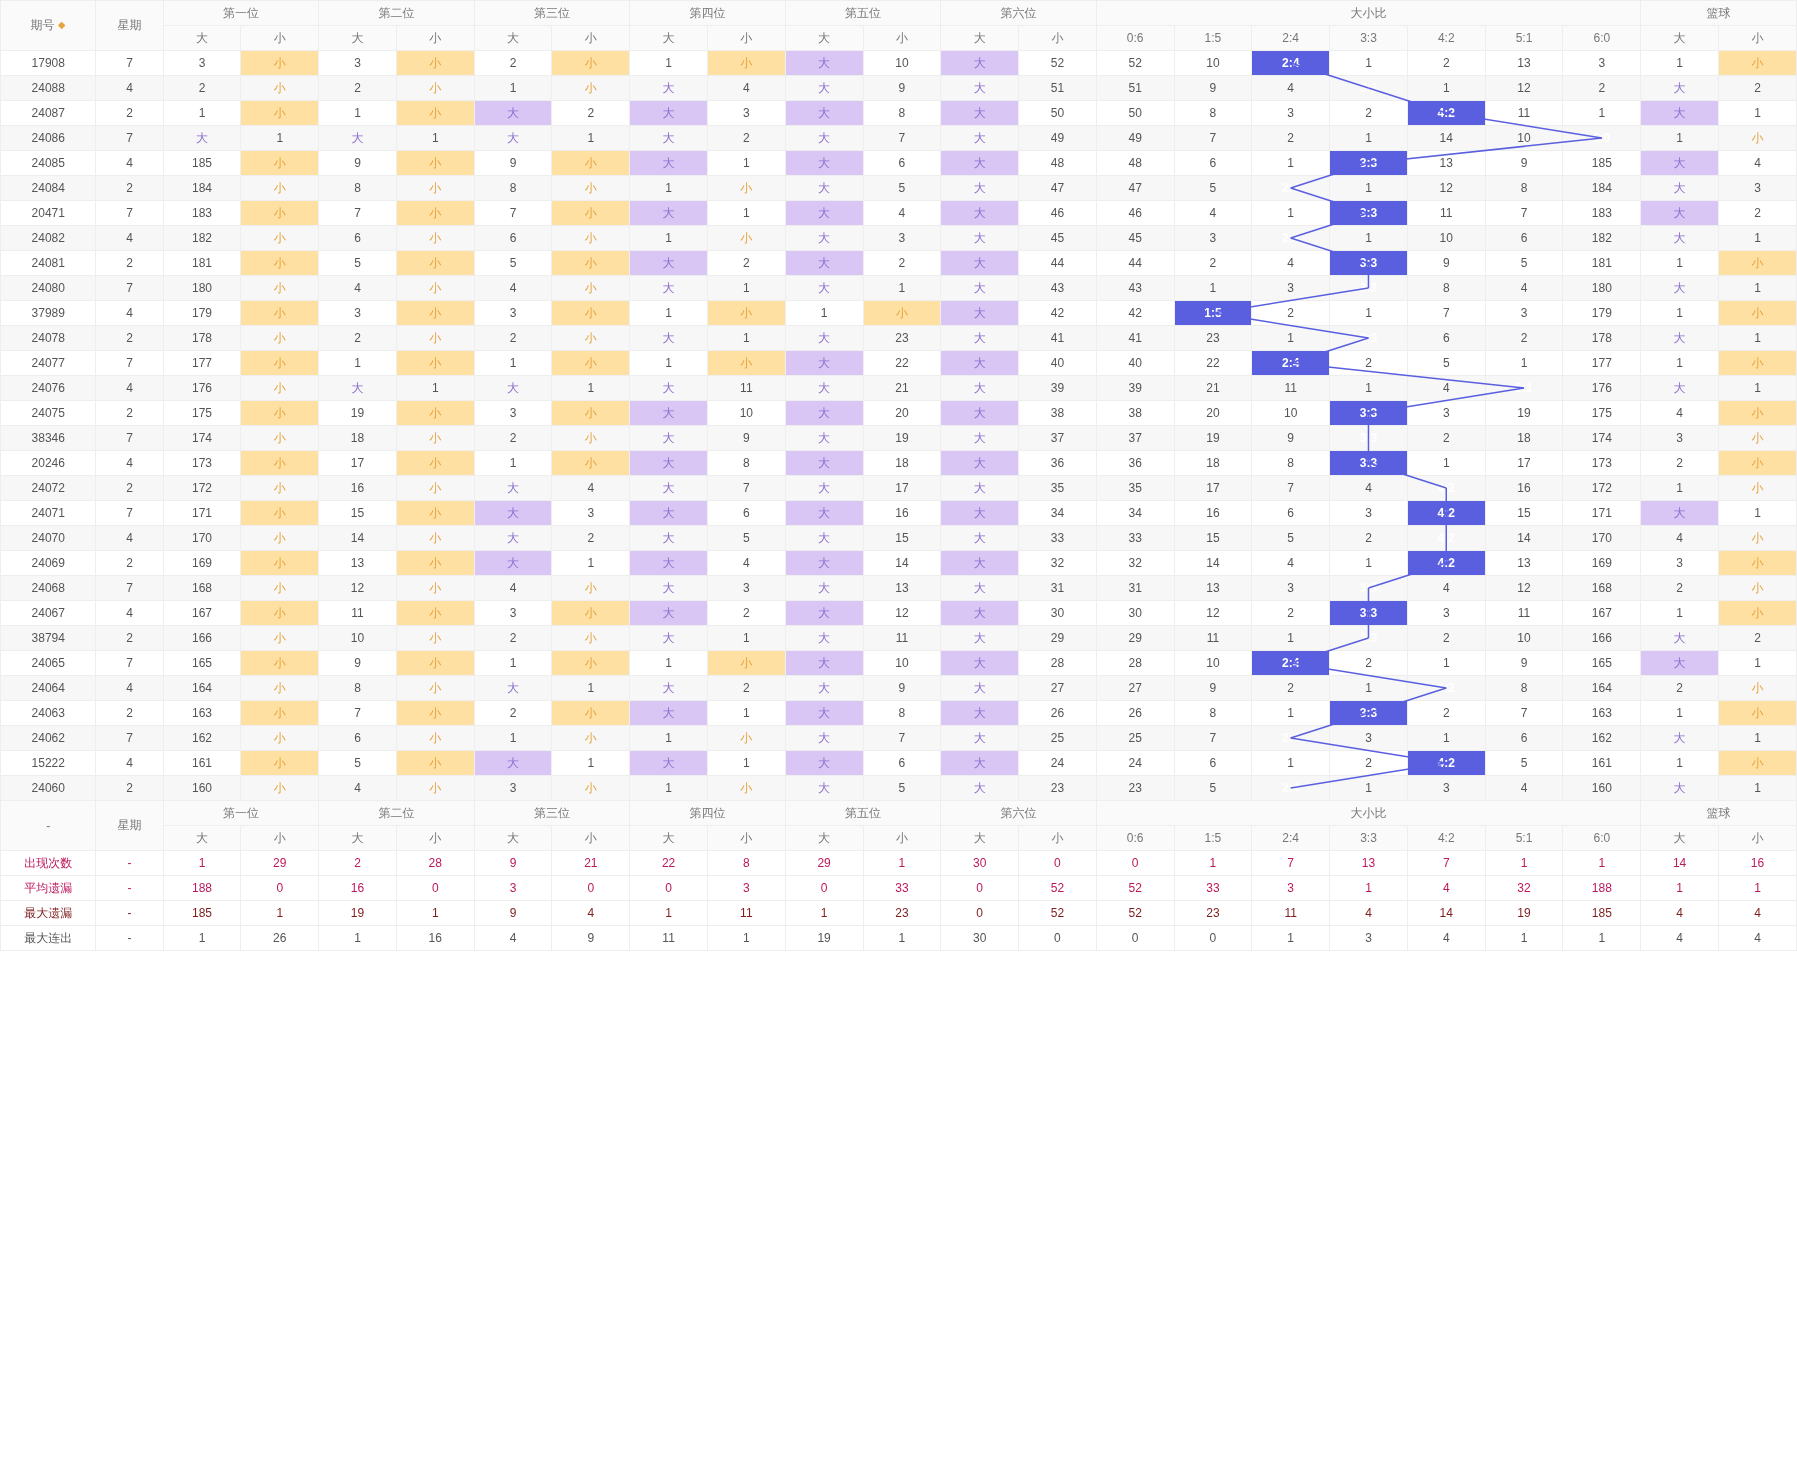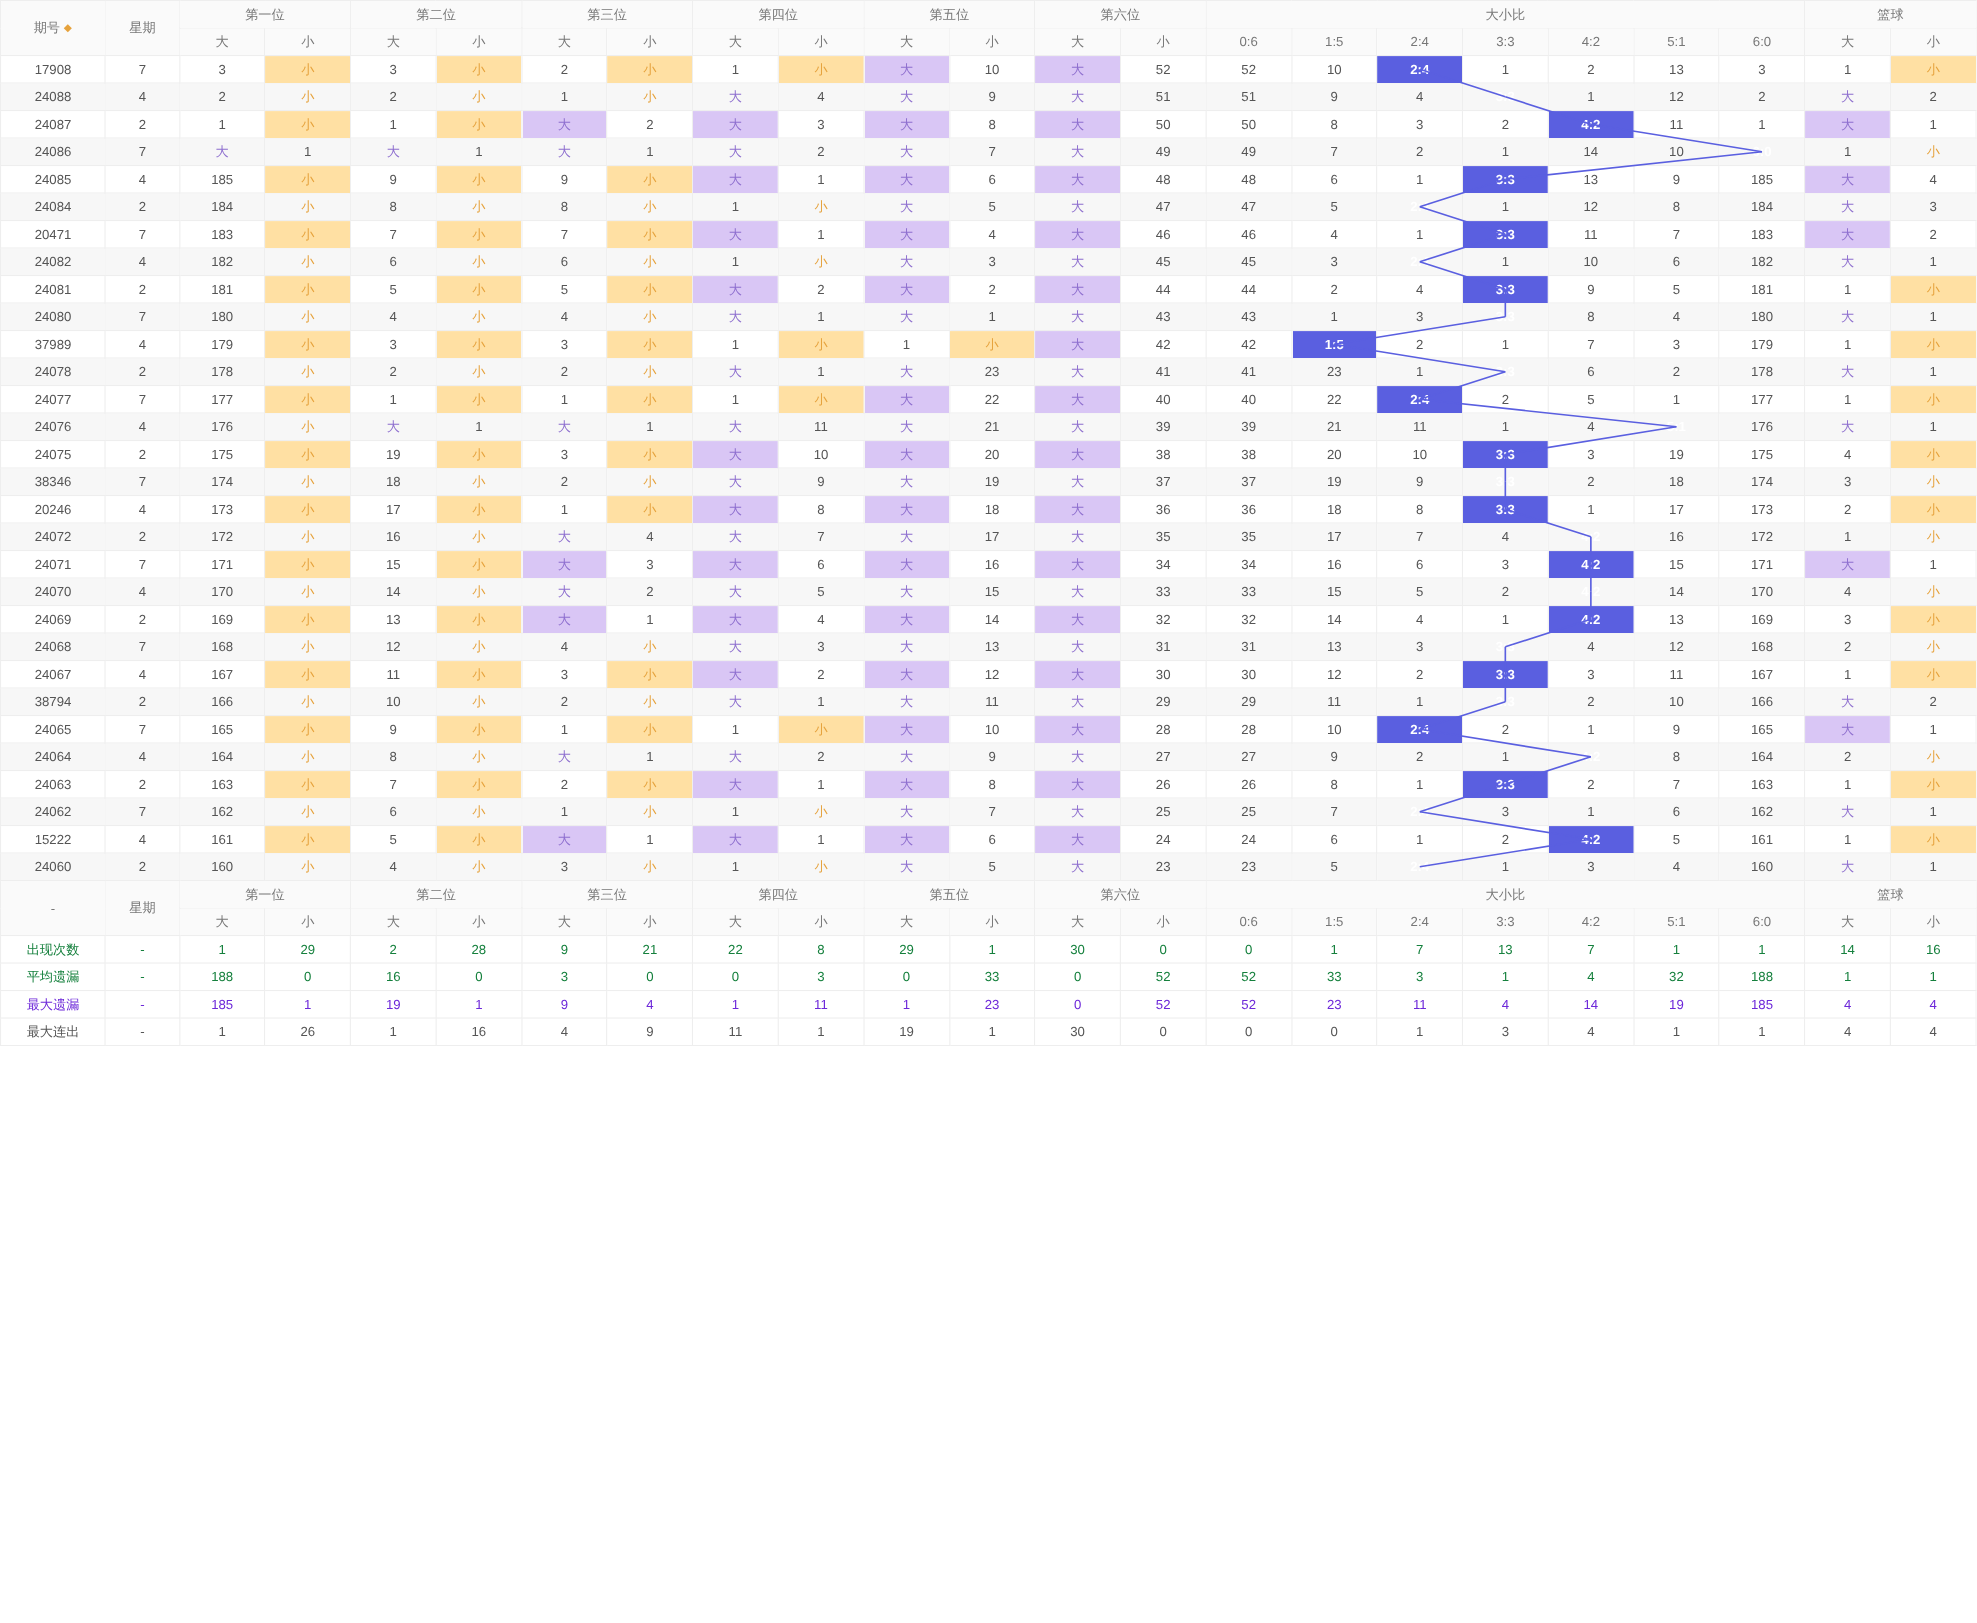--- a/index.html
+++ b/index.html
@@ -3,22 +3,22 @@
 <meta charset="utf-8">
 <style>
 html,body{margin:0;padding:0;font-family:Arial,"Microsoft YaHei",sans-serif;font-size:12px;color:#555;}
 table{border-collapse:collapse;width:100%;table-layout:fixed;}
 th,td{border:1px solid #eee;text-align:center;height:24px;padding:0;font-size:12px;vertical-align:middle;position:relative;}
 th{background:#fafafa;color:#777;font-weight:normal;}
 tr.alt td{background:#f7f7f7;}
 .orange{background:#ffe0a3;color:#e6a23c;}
 .purple{background:#d9c6f5;color:#8e6fcf;}
 .blue{background:#5a5fe0;color:#fff;font-weight:bold;}
-.stat-red td{color:#15803d;}
-.stat-blue td{color:#6d28d9;}
+.stat-red td{color:#be185d;}
+.stat-blue td{color:#7f1d1d;}
 .sort-icon{display:inline-block;margin-left:2px;transform:scale(0.8);}
 .sort-icon::before{content:"◆";color:#e6a23c;}
 svg.lines{position:absolute;top:0;left:0;pointer-events:none;}
 col.narrow{width:44px;}
 col.tiny{width:38px;}
 col.issue{width:54px;}
 </style>
 </head>
 <body>
 

